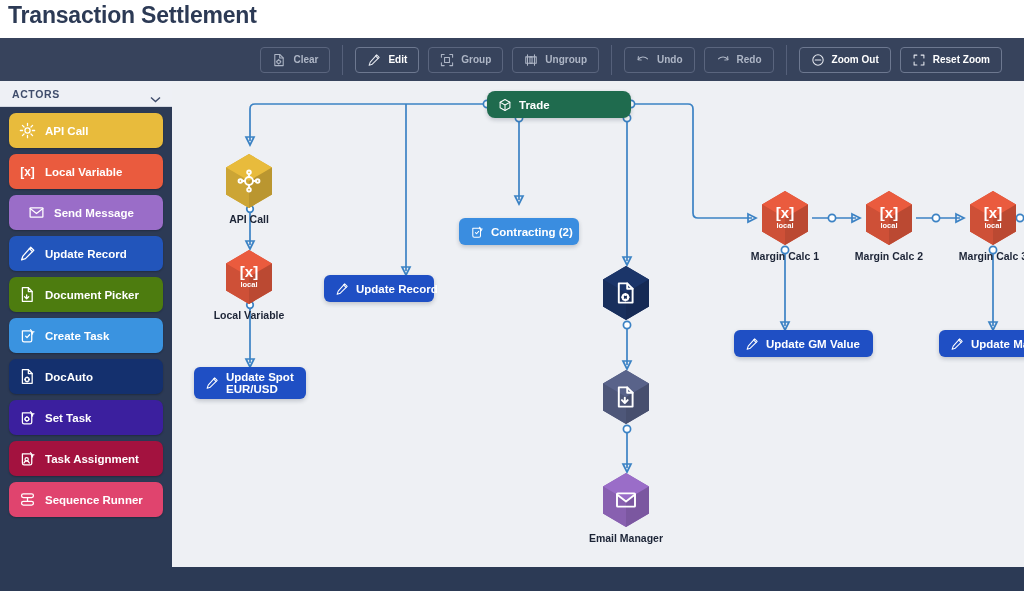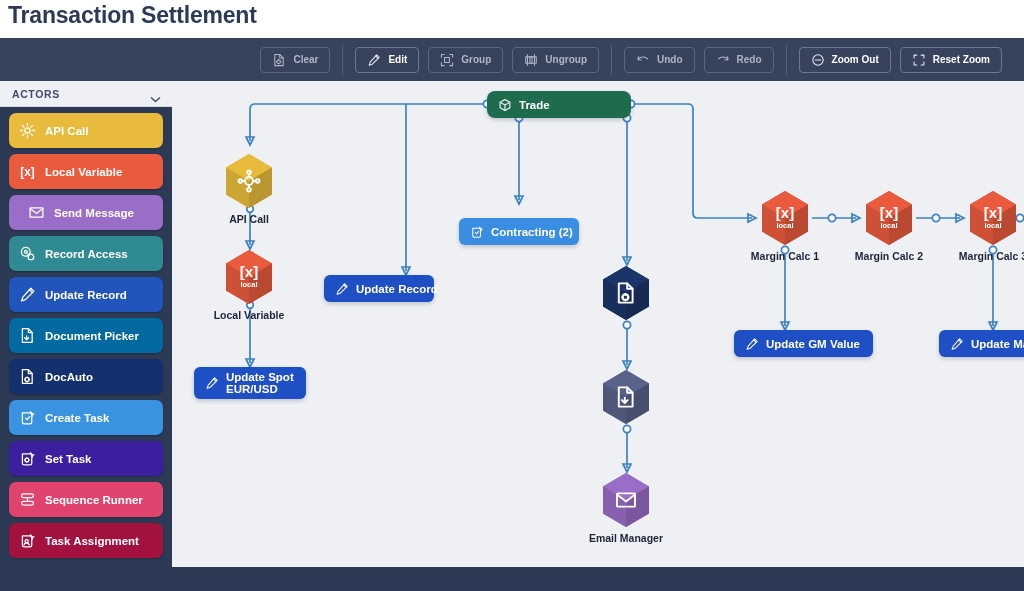--- a/index.html
+++ b/index.html
@@ -229,89 +229,80 @@
             </svg></span>
           <span>Local Variable</span>
         </div>
         <div class="sb-item" style="background: rgb(154, 109, 200); padding-left: 19px;">
           <span class="sb-icon"><svg width="17" height="17" viewBox="0 0 20 20">
               <rect fill="none" stroke-width="1.5" stroke-linecap="round" stroke-linejoin="round" x="2.5" y="4.5" width="15" height="11" rx="0.6"></rect>
               <path fill="none" stroke-width="1.5" stroke-linecap="round" stroke-linejoin="round" d="M2.5 5.4L10 11.2l7.5-5.8"></path>
             </svg></span>
           <span>Send Message</span>
         </div>
-        <div class="sb-item" style="background: rgb(47, 138, 147);">
-          <span class="sb-icon"><svg width="17" height="17" viewBox="0 0 20 20">
-              <circle fill="none" stroke-width="1.5" stroke-linecap="round" stroke-linejoin="round" cx="8" cy="8" r="5.2"></circle>
-              <circle fill="none" stroke-width="1.5" stroke-linecap="round" stroke-linejoin="round" cx="8" cy="8" r="1.7"></circle>
-              <circle fill="none" stroke-width="1.5" stroke-linecap="round" stroke-linejoin="round" cx="14" cy="14" r="3.3"></circle>
-              <path fill="none" stroke-width="1.5" stroke-linecap="round" stroke-linejoin="round" d="M11.8 11.8l-1.5-1.5"></path>
-            </svg></span>
-          <span>Record Access</span>
-        </div>
         <div class="sb-item" style="background: rgb(34, 85, 187);">
           <span class="sb-icon"><svg width="17" height="17" viewBox="0 0 20 20">
               <path fill="none" stroke-width="1.5" stroke-linecap="round" stroke-linejoin="round" d="M13.8 2.6l3.6 3.6L7.6 16 3 17.6 4.6 13z"></path>
               <path fill="none" stroke-width="1.5" stroke-linecap="round" stroke-linejoin="round" d="M12.2 4.2l3.6 3.6"></path>
             </svg></span>
           <span>Update Record</span>
         </div>
-        <div class="sb-item" style="background: #0369a1;">
+        <div class="sb-item" style="background: #4d7c0f;">
           <span class="sb-icon"><svg width="17" height="17" viewBox="0 0 20 20">
               <path fill="none" stroke-width="1.5" stroke-linecap="round" stroke-linejoin="round" d="M4 2h7l4.5 4.5V18H4z"></path>
               <path fill="none" stroke-width="1.5" stroke-linecap="round" stroke-linejoin="round" d="M11 2v4.5h4.5"></path>
               <path fill="none" stroke-width="1.5" stroke-linecap="round" stroke-linejoin="round" d="M9 10.5v4.5M9 15l2.4-2.4M9 15l-2.4-2.4"></path>
             </svg></span>
           <span>Document Picker</span>
+        </div>
+        <div class="sb-item" style="background: rgb(58, 147, 224);">
+          <span class="sb-icon"><svg width="17" height="17" viewBox="0 0 20 20">
+              <path fill="none" stroke-width="1.5" stroke-linecap="round" stroke-linejoin="round" d="M4 4.5h8.5A2.5 2.5 0 0 1 15 7v8.5a2 2 0 0 1-2 2H6a2 2 0 0 1-2-2z"></path>
+              <path fill="none" stroke-width="1.5" stroke-linecap="round" stroke-linejoin="round" d="M13.5 3.2c1.6 1 2.4 2.6 2.2 4.5"></path>
+              <path fill="none" stroke-width="1.5" stroke-linecap="round" stroke-linejoin="round" d="M16 8.2l-.6-2.1 2.1-.5"></path>
+              <path fill="none" stroke-width="1.5" stroke-linecap="round" stroke-linejoin="round" d="M7.8 10.8l1.6 1.7 3-3.4"></path>
+            </svg></span>
+          <span>Create Task</span>
         </div>
         <div class="sb-item" style="background: rgb(20, 48, 110);">
           <span class="sb-icon"><svg width="17" height="17" viewBox="0 0 20 20">
               <path fill="none" stroke-width="1.5" stroke-linecap="round" stroke-linejoin="round" d="M4 2h7l4.5 4.5V18H4z"></path>
               <path fill="none" stroke-width="1.5" stroke-linecap="round" stroke-linejoin="round" d="M11 2v4.5h4.5"></path>
               <circle fill="none" stroke-width="1.5" stroke-linecap="round" stroke-linejoin="round" cx="9.5" cy="13.5" r="2.4"></circle>
               <path fill="none" stroke-width="1.5" stroke-linecap="round" stroke-linejoin="round" d="M9.5 10.8v.8M9.5 15.4v.8M6.8 13.5h.8M11.4 13.5h.8"></path>
             </svg></span>
           <span>DocAuto</span>
-        </div>
-        <div class="sb-item" style="background: rgb(58, 147, 224);">
-          <span class="sb-icon"><svg width="17" height="17" viewBox="0 0 20 20">
-              <path fill="none" stroke-width="1.5" stroke-linecap="round" stroke-linejoin="round" d="M4 4.5h8.5A2.5 2.5 0 0 1 15 7v8.5a2 2 0 0 1-2 2H6a2 2 0 0 1-2-2z"></path>
-              <path fill="none" stroke-width="1.5" stroke-linecap="round" stroke-linejoin="round" d="M13.5 3.2c1.6 1 2.4 2.6 2.2 4.5"></path>
-              <path fill="none" stroke-width="1.5" stroke-linecap="round" stroke-linejoin="round" d="M16 8.2l-.6-2.1 2.1-.5"></path>
-              <path fill="none" stroke-width="1.5" stroke-linecap="round" stroke-linejoin="round" d="M7.8 10.8l1.6 1.7 3-3.4"></path>
-            </svg></span>
-          <span>Create Task</span>
         </div>
         <div class="sb-item" style="background: rgb(59, 31, 158);">
           <span class="sb-icon"><svg width="17" height="17" viewBox="0 0 20 20">
               <path fill="none" stroke-width="1.5" stroke-linecap="round" stroke-linejoin="round" d="M4 4.5h8.5A2.5 2.5 0 0 1 15 7v8.5a2 2 0 0 1-2 2H6a2 2 0 0 1-2-2z"></path>
               <path fill="none" stroke-width="1.5" stroke-linecap="round" stroke-linejoin="round" d="M13.5 3.2c1.6 1 2.4 2.6 2.2 4.5"></path>
               <path fill="none" stroke-width="1.5" stroke-linecap="round" stroke-linejoin="round" d="M16 8.2l-.6-2.1 2.1-.5"></path>
               <circle fill="none" stroke-width="1.5" stroke-linecap="round" stroke-linejoin="round" cx="9.3" cy="11.8" r="2.2"></circle>
               <path fill="none" stroke-width="1.5" stroke-linecap="round" stroke-linejoin="round" d="M9.3 9.1v.7M9.3 13.8v.7M6.6 11.8h.7M11.3 11.8h.7"></path>
             </svg></span>
           <span>Set Task</span>
         </div>
-        <div class="sb-item" style="background: rgb(224, 68, 110);">
-          <span class="sb-icon"><svg width="17" height="17" viewBox="0 0 20 20">
-              <rect fill="none" stroke-width="1.5" stroke-linecap="round" stroke-linejoin="round" x="3" y="3.5" width="14" height="4.2" rx="2.1"></rect>
-              <rect fill="none" stroke-width="1.5" stroke-linecap="round" stroke-linejoin="round" x="3" y="12.3" width="14" height="4.2" rx="2.1"></rect>
-              <path fill="none" stroke-width="1.5" stroke-linecap="round" stroke-linejoin="round" d="M10 7.7v4.6"></path>
-            </svg></span>
-          <span>Sequence Runner</span>
-        </div>
         <div class="sb-item" style="background: rgb(163, 18, 63);">
           <span class="sb-icon"><svg width="17" height="17" viewBox="0 0 20 20">
               <path fill="none" stroke-width="1.5" stroke-linecap="round" stroke-linejoin="round" d="M4 4.5h8.5A2.5 2.5 0 0 1 15 7v8.5a2 2 0 0 1-2 2H6a2 2 0 0 1-2-2z"></path>
               <path fill="none" stroke-width="1.5" stroke-linecap="round" stroke-linejoin="round" d="M13.5 3.2c1.6 1 2.4 2.6 2.2 4.5"></path>
               <path fill="none" stroke-width="1.5" stroke-linecap="round" stroke-linejoin="round" d="M16 8.2l-.6-2.1 2.1-.5"></path>
               <circle fill="none" stroke-width="1.5" stroke-linecap="round" stroke-linejoin="round" cx="9" cy="10.8" r="1.9"></circle>
               <path fill="none" stroke-width="1.5" stroke-linecap="round" stroke-linejoin="round" d="M5.8 15.3c.7-1.7 1.9-2.4 3.2-2.4s2.5.7 3.2 2.4"></path>
             </svg></span>
           <span>Task Assignment</span>
+        </div>
+        <div class="sb-item" style="background: rgb(224, 68, 110);">
+          <span class="sb-icon"><svg width="17" height="17" viewBox="0 0 20 20">
+              <rect fill="none" stroke-width="1.5" stroke-linecap="round" stroke-linejoin="round" x="3" y="3.5" width="14" height="4.2" rx="2.1"></rect>
+              <rect fill="none" stroke-width="1.5" stroke-linecap="round" stroke-linejoin="round" x="3" y="12.3" width="14" height="4.2" rx="2.1"></rect>
+              <path fill="none" stroke-width="1.5" stroke-linecap="round" stroke-linejoin="round" d="M10 7.7v4.6"></path>
+            </svg></span>
+          <span>Sequence Runner</span>
         </div>
       </div>
   </div>
 
   <div class="canvas">
     <div class="canvas-inner" id="canvas-inner">
 
       <svg class="wires" viewBox="0 0 852 486">
 
         <path class="wire" d="M315,23 L83,23 Q78,23 78,28 L78,60"></path>

